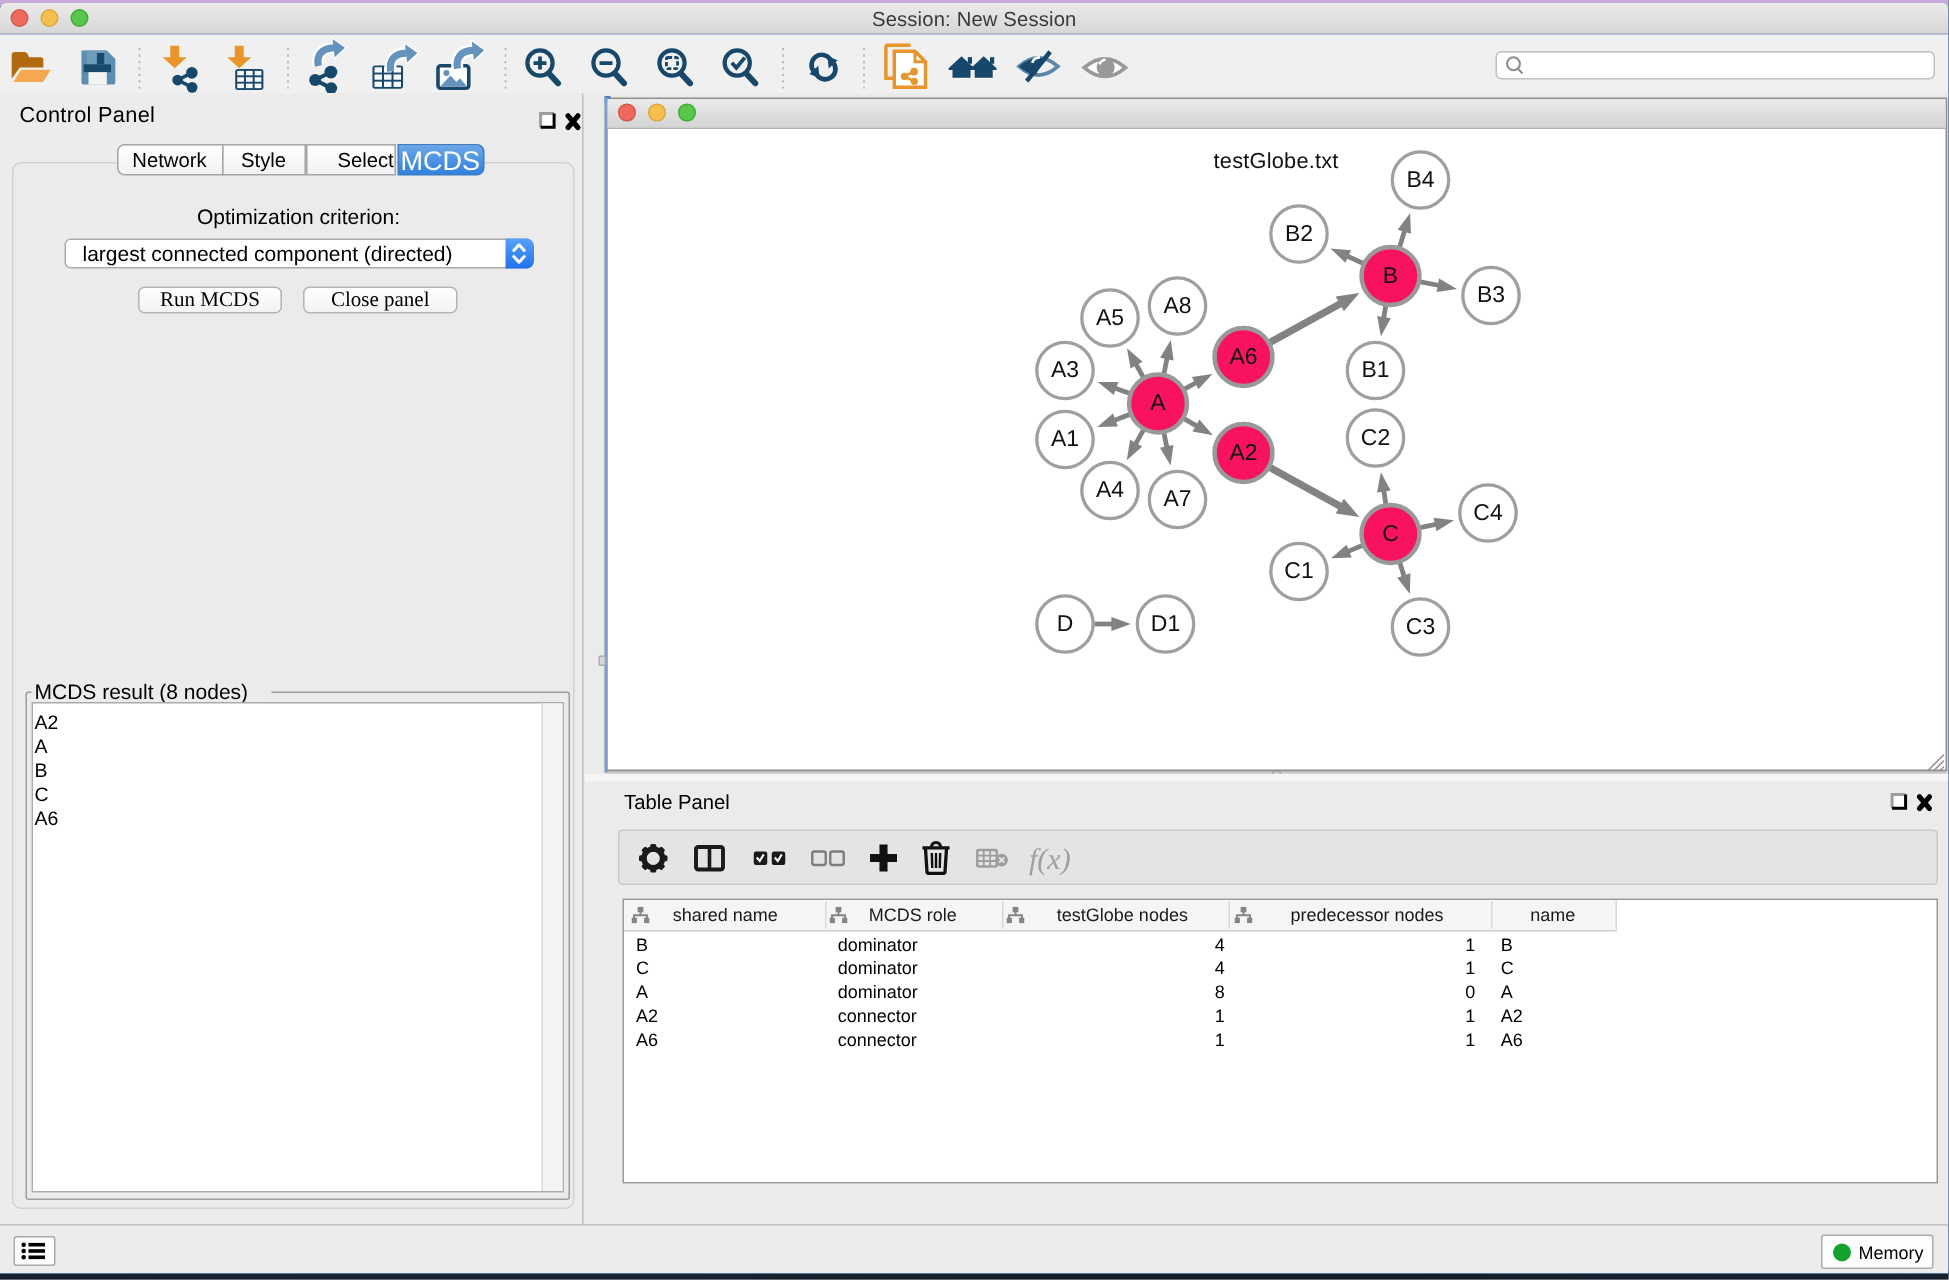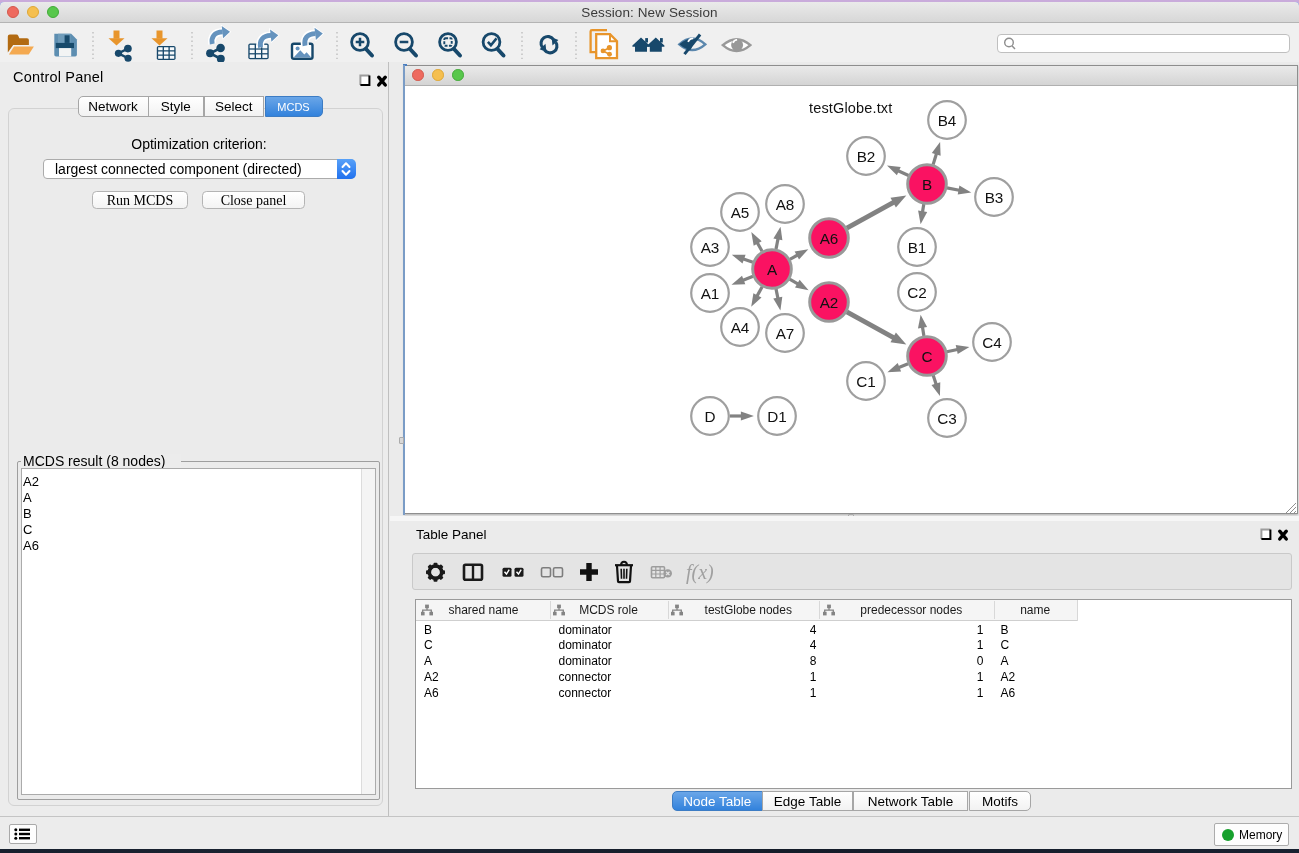--- a/index.html
+++ b/index.html
@@ -165,22 +165,22 @@
     <svg style="position:absolute;left:358.5px;top:72px" width="30" height="14" viewBox="0 0 30 14">
       <rect x="1.8" y="2.3" width="8.4" height="8.4" fill="#fff"></rect>
       <path d="M10.4 1.6 L1.4 1.6 L1.4 10.9" fill="none" stroke="#9d9d9d" stroke-width="2"></path>
       <path d="M1.4 10.9 L10.4 10.9 L10.4 1.6" fill="none" stroke="#000" stroke-width="2"></path>
       <path d="M19.7 3.2 L26.3 11 M26.3 3.2 L19.7 11" stroke="#000" stroke-width="3.4" stroke-linecap="round"></path>
     </svg>
     <div style="position:absolute;left:7.5px;top:106px;width:375.5px;height:697.5px;background:#ebebeb;border:1px solid #d2d2d2;border-radius:6px;"></div>
     <div style="position:absolute;left:77.5px;top:94px;width:245px;height:20.5px;">
       <div class="seg" style="left:0px;width:71px;border-radius:5px 0 0 5px;font-size:13.5px;line-height:20px;">Network</div>
       <div class="seg" style="left:71px;width:56.5px;margin-left:-1px;font-size:13.5px;line-height:20px;">Style</div>
-      <div class="seg" style="left:127.5px;width:59.5px;margin-left:-1px;font-size:13.5px;line-height:20px;">Select</div>
-      <div class="seg sel" style="left:187px;width:58px;border-radius:0 5px 5px 0;font-size:11px;line-height:20px;">MCDS</div>
+      <div class="seg" style="left:127.5px;width:59.5px;margin-left:-1px;font-size:13.5px;line-height:20px;text-align:right;">Select</div>
+      <div class="seg sel" style="left:187px;width:58px;border-radius:0 5px 5px 0;font-size:18px;line-height:20px;">MCDS</div>
     </div>
     <div style="position:absolute;left:43px;top:133.5px;width:312px;height:16px;font-size:14px;text-align:center;color:#000;">Optimization criterion:</div>
     <div style="position:absolute;left:43px;top:157px;width:312px;height:20px;background:#fff;border:1px solid #ababab;border-radius:4px;"></div>
     <div style="position:absolute;left:55px;top:159px;width:290px;height:16px;font-size:14px;color:#000;line-height:16px;">largest connected component (directed)</div>
     <div style="position:absolute;left:336.5px;top:157px;width:19px;height:20px;background:linear-gradient(#58a1f8,#2071ee);border-radius:0 5px 5px 0;"></div>
     <svg style="position:absolute;left:339px;top:159px" width="15" height="16" viewBox="0 0 15 16">
 <path d="M3.5 6 L7 2.2 L10.5 6" fill="none" stroke="#fff" stroke-width="2" stroke-linecap="round" stroke-linejoin="round"></path>
 <path d="M3.5 10 L7 13.8 L10.5 10" fill="none" stroke="#fff" stroke-width="2" stroke-linecap="round" stroke-linejoin="round"></path>
     </svg>
     <div class="btn" style="position:absolute;left:92px;top:188.5px;width:96px;height:18px;font-size:14px;line-height:18px;">Run MCDS</div>
@@ -400,26 +400,20 @@
     <div style="position:absolute;left:424px;top:667.8999999999999px;width:100px;height:14px;font-size:12px;line-height:14px;">A2</div>
     <div style="position:absolute;left:558.5px;top:667.8999999999999px;width:100px;height:14px;font-size:12px;line-height:14px;">connector</div>
     <div style="position:absolute;left:716.5px;top:667.8999999999999px;width:100px;height:14px;font-size:12px;line-height:14px;text-align:right;">1</div>
     <div style="position:absolute;left:883.5px;top:667.8999999999999px;width:100px;height:14px;font-size:12px;line-height:14px;text-align:right;">1</div>
     <div style="position:absolute;left:1000.5px;top:667.8999999999999px;width:60px;height:14px;font-size:12px;line-height:14px;">A2</div>
     <div style="position:absolute;left:424px;top:683.6999999999998px;width:100px;height:14px;font-size:12px;line-height:14px;">A6</div>
     <div style="position:absolute;left:558.5px;top:683.6999999999998px;width:100px;height:14px;font-size:12px;line-height:14px;">connector</div>
     <div style="position:absolute;left:716.5px;top:683.6999999999998px;width:100px;height:14px;font-size:12px;line-height:14px;text-align:right;">1</div>
     <div style="position:absolute;left:883.5px;top:683.6999999999998px;width:100px;height:14px;font-size:12px;line-height:14px;text-align:right;">1</div>
     <div style="position:absolute;left:1000.5px;top:683.6999999999998px;width:60px;height:14px;font-size:12px;line-height:14px;">A6</div>
-    <div style="position:absolute;left:671.5px;top:789px;width:360px;height:19.5px;">
-      <div class="seg sel" style="left:0px;width:91.5px;border-radius:5px 0 0 5px;font-size:13.5px;line-height:19px;">Node Table</div>
-      <div class="seg" style="left:91.5px;width:91px;margin-left:-1px;font-size:13.5px;line-height:19px;">Edge Table</div>
-      <div class="seg" style="left:182.5px;width:115px;margin-left:-1px;font-size:13.5px;line-height:19px;">Network Table</div>
-      <div class="seg" style="left:297.5px;width:62px;border-radius:0 5px 5px 0;font-size:13.5px;line-height:19px;">Motifs</div>
-    </div>
     <div style="position:absolute;left:0px;top:814px;width:1299px;height:33px;background:#ececec;border-top:1px solid #c4c4c4;"></div>
     <div style="position:absolute;left:9px;top:822px;width:28px;height:19.5px;background:#fdfdfd;border:1px solid #a9a9a9;border-radius:2px;"></div>
     <svg style="position:absolute;left:14px;top:826px" width="18" height="12" viewBox="0 0 18 12">
 <circle cx="1.8" cy="1.8" r="1.5" fill="#000"></circle>
       <rect x="5" y="0.6" width="11" height="2.4" fill="#000"></rect>
 <circle cx="1.8" cy="6" r="1.5" fill="#000"></circle>
       <rect x="5" y="4.8" width="11" height="2.4" fill="#000"></rect>
 <circle cx="1.8" cy="10.2" r="1.5" fill="#000"></circle>
       <rect x="5" y="9" width="11" height="2.4" fill="#000"></rect>
     </svg>

